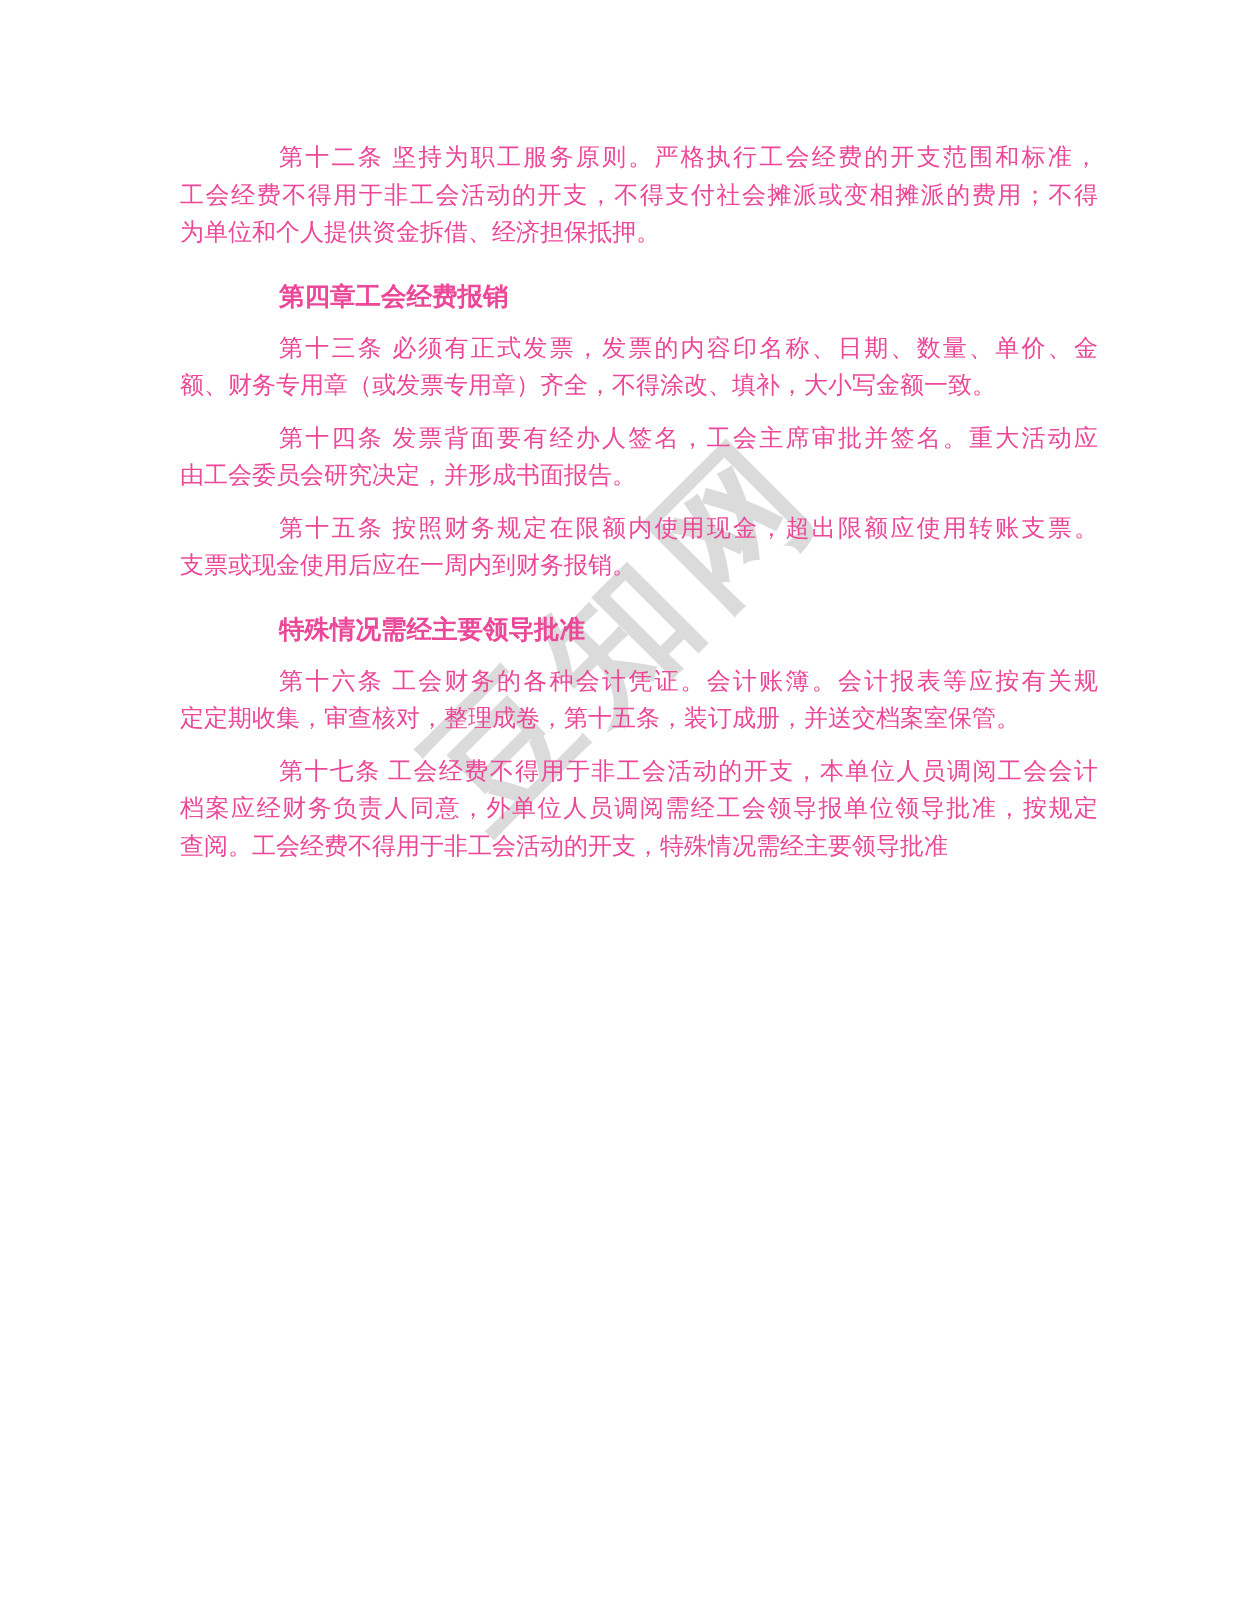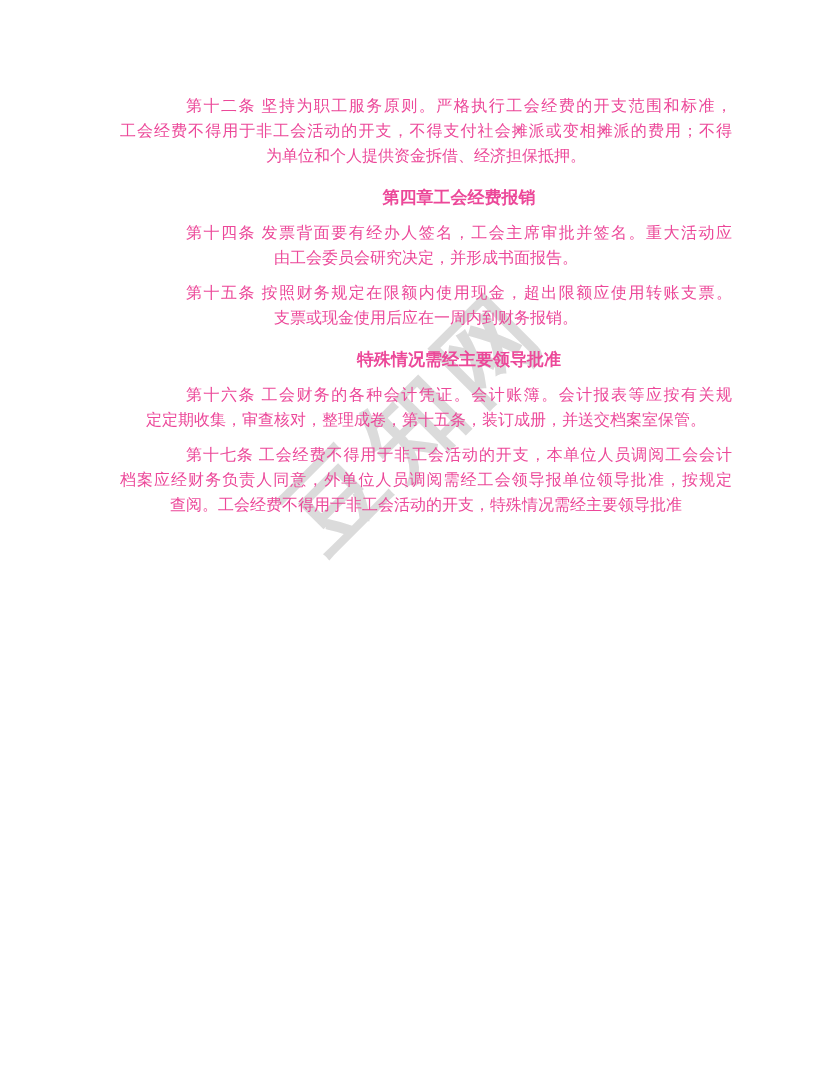--- a/index.html
+++ b/index.html
@@ -41,41 +41,44 @@
   .block { margin: 0 0 10px 0; }
   .para  { font-size: 16px; }
   .heading {
     font-size: 17px;
     font-weight: 700;
     margin-top: 17px;
   }
   .line {
     line-height: 25px;
     min-height: 25px;
-    text-align: center;
   }
   .line.first { text-indent: 66px; }
   .line.fill {
     text-align: justify;
     text-align-last: justify;
   }
 </style>
 </head>
 <body>
 
 <div class="page">
   <div class="watermark">豆知网</div>
   <div class="doc-body">
       <div class="block para">
         <div class="line first fill">第十二条 坚持为职工服务原则。严格执行工会经费的开支范围和标准，</div>
         <div class="line fill">工会经费不得用于非工会活动的开支，不得支付社会摊派或变相摊派的费用；不得</div>
         <div class="line">为单位和个人提供资金拆借、经济担保抵押。</div>
       </div>
       <div class="block heading">
         <div class="line first">第四章工会经费报销</div>
+      </div>
+      <div class="block para">
+        <div class="line first fill">第十三条 必须有正式发票，发票的内容印名称、日期、数量、单价、金</div>
+        <div class="line">额、财务专用章（或发票专用章）齐全，不得涂改、填补，大小写金额一致。</div>
       </div>
       <div class="block para">
         <div class="line first fill">第十四条 发票背面要有经办人签名，工会主席审批并签名。重大活动应</div>
         <div class="line">由工会委员会研究决定，并形成书面报告。</div>
       </div>
       <div class="block para">
         <div class="line first fill">第十五条 按照财务规定在限额内使用现金，超出限额应使用转账支票。</div>
         <div class="line">支票或现金使用后应在一周内到财务报销。</div>
       </div>
       <div class="block heading">

